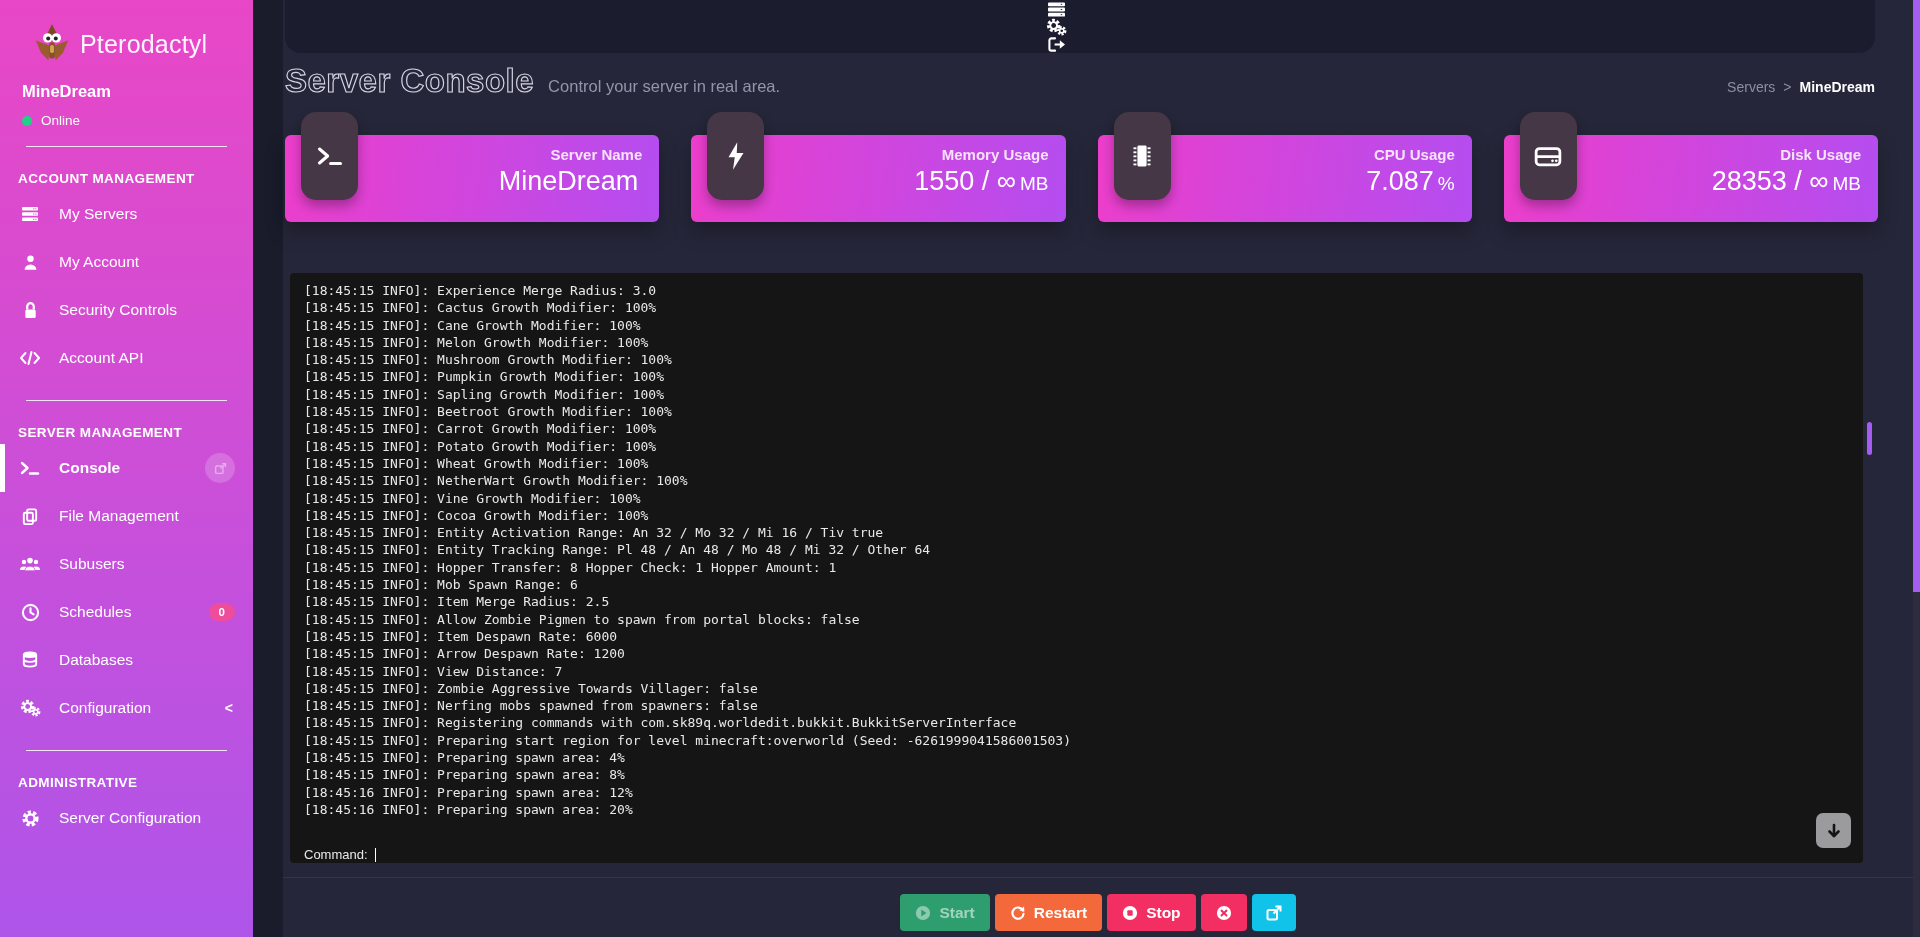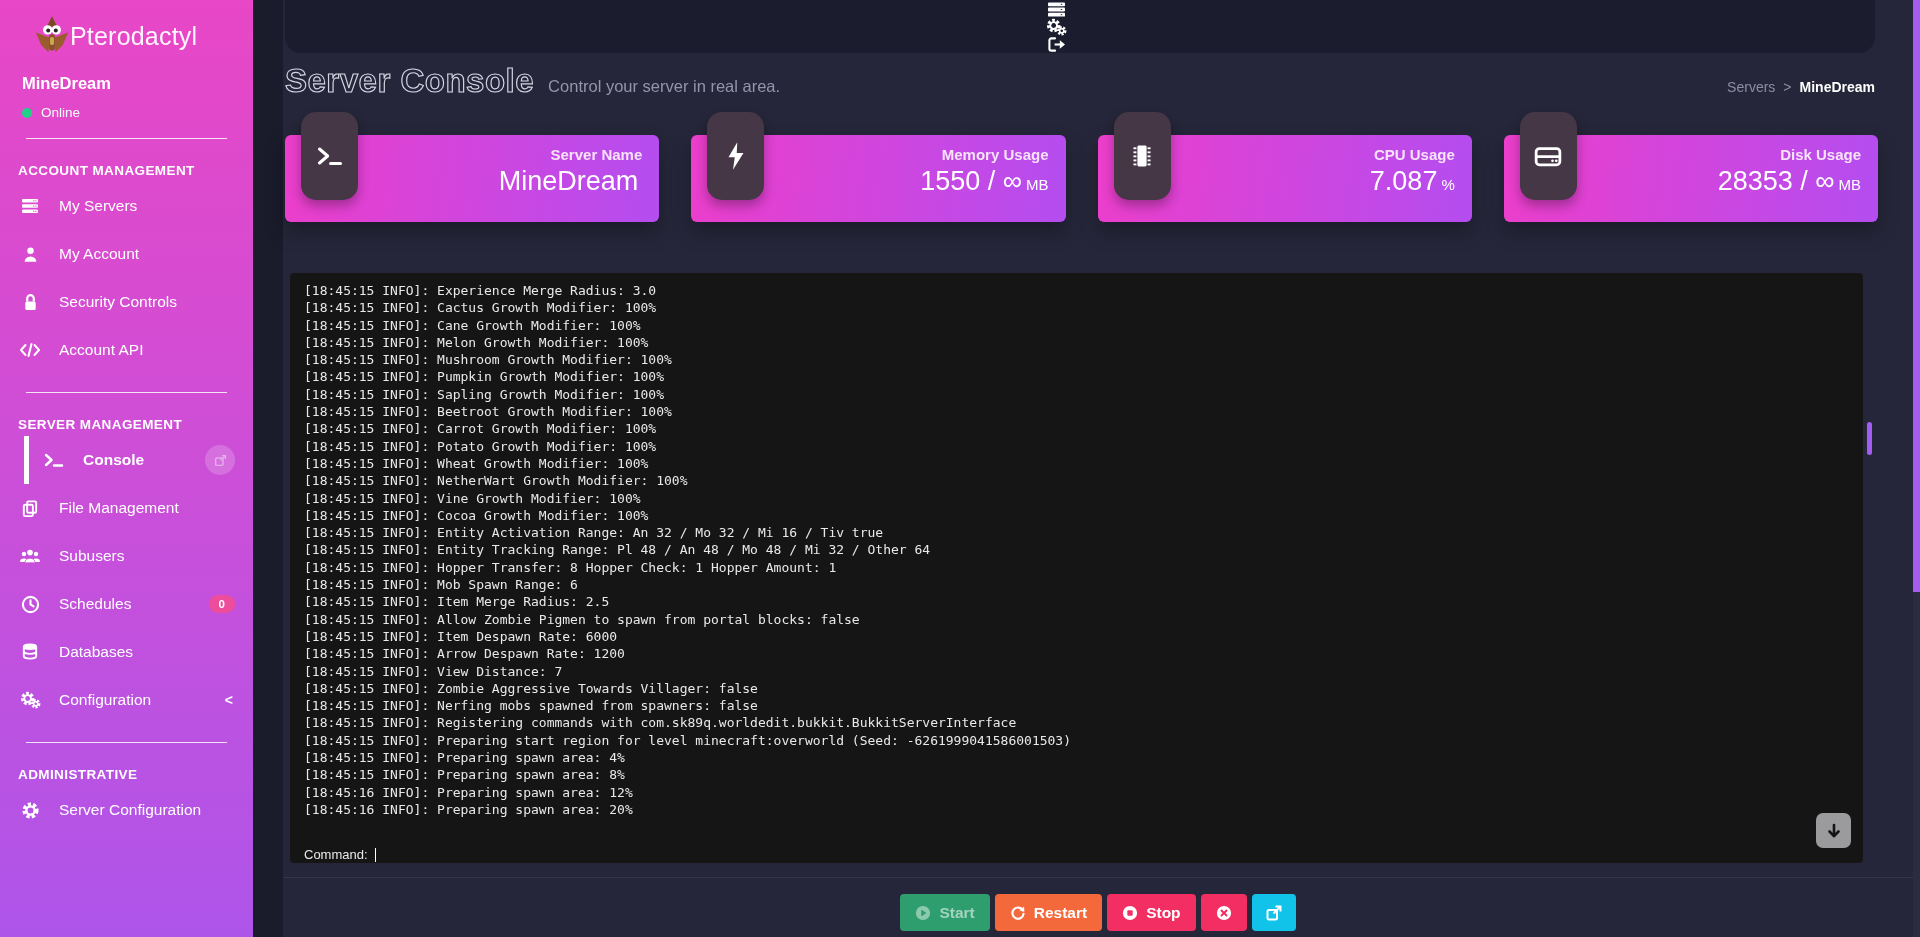--- a/index.html
+++ b/index.html
@@ -6,33 +6,33 @@
   html,body { width:1920px; height:937px; overflow:hidden; background:#1a1b2b;
               font-family:"Liberation Sans", sans-serif; }
   .app { position:relative; width:1920px; height:937px; }
 
   
   .main-bg { position:absolute; left:283px; top:0; right:0; bottom:0; background:#252639; }
 
   
   .sidebar { position:absolute; left:0; top:0; width:253px; height:937px; z-index:5;
              background:linear-gradient(180deg,#e847c6 0%,#cf4ed6 45%,#ae55e9 100%); color:#fff; }
-  .brand-row { display:flex; align-items:center; padding:16px 14px 10px 34px; }
+  .brand-row { display:flex; align-items:center; gap:10px; padding:24px 14px 10px 34px; }
   .brand-name { font-size:25px; color:#fdf4ff; letter-spacing:0.2px; }
   .server-block { padding:8px 0 0 22px; }
   .server-name { font-size:16.5px; font-weight:bold; }
   .status-row { display:flex; align-items:center; gap:9px; margin-top:12px; }
   .status-dot { width:10px; height:10px; border-radius:50%; background:#1fd287; }
   .status-text { font-size:13.5px; color:#f2fff8; }
   .side-hr { border:none; border-top:1px solid rgba(255,255,255,0.85); margin:18px 26px 0 26px; }
   .section-title { font-size:13.5px; font-weight:bold; letter-spacing:0.4px; margin:24px 18px 4px 18px; }
   .item { display:flex; align-items:center; height:48px; padding-left:14px; gap:18px;
           border-left:5px solid transparent; font-size:15.5px; cursor:pointer; }
   .item .ico { width:22px; display:flex; justify-content:center; }
-  .item.active { border-left-color:#ffffff; font-weight:bold;margin-left:24px; }
+  .item.active { border-left-color:#ffffff; font-weight:bold; }
   .item-badge-circle { margin-left:auto; margin-right:18px; width:30px; height:30px; border-radius:50%;
           background:rgba(255,255,255,0.25); display:flex; align-items:center; justify-content:center; opacity:0.75; }
   .count-badge { margin-left:auto; margin-right:18px; background:#ee4d9b; color:#fff;
           font-size:11.5px; font-weight:bold; padding:3px 10px; border-radius:10px; }
   .chevron { margin-left:auto; margin-right:20px; font-size:14px; font-weight:bold; color:#fff; }
 
   
   .topbar { position:absolute; left:285px; top:0; width:1590px; height:53px; background:#1b1c2e;
             border-radius:0 0 16px 16px; display:flex; align-items:center; justify-content:flex-end;
             padding-right:48px; gap:0; z-index:3;flex-direction:column; }
@@ -55,21 +55,21 @@
   .cards { position:absolute; left:285px; top:135px; width:1593px; display:flex; gap:32px; }
   .card { position:relative; flex:1; height:87px; border-radius:6px;
           background:linear-gradient(97deg,#ec3ecb 0%,#b44df0 100%);
           box-shadow:0 10px 20px rgba(0,0,0,0.28); }
   .card-tile { position:absolute; left:16px; top:-23px; width:57px; height:88px; border-radius:15px;
                background:#453746; display:flex; align-items:center; justify-content:center;
                box-shadow:0 6px 12px rgba(0,0,0,0.3); }
   .card-text { position:absolute; right:17px; top:11px; text-align:right; color:#fff; }
   .card-label { font-size:15px; font-weight:bold; color:#f8e3fb; }
   .card-value { font-size:27px; margin-top:3px; }
-  .card-unit { font-size:15px; margin-left:4px; }
+  .card-unit { font-size:19px; margin-left:4px; }
 
   
   .console-box { position:absolute; left:290px; top:273px; width:1573px; height:590px;
                  background:#151515; border-radius:4px; padding:9px 14px; }
   .console-line { font-family:"DejaVu Sans Mono", monospace; font-size:13px; line-height:17.3px;
                   color:#e9e9e9; white-space:pre; }
   .command-row { position:absolute; left:14px; bottom:1px; font-family:Liberation Sans, sans-serif;
                  font-size:13px; color:#e9e9e9; display:flex; align-items:center; }
   .caret { display:inline-block; width:1.5px; height:14px; background:#fff; margin-left:7px; }
   .scroll-down-btn { position:absolute; right:12px; bottom:15px; width:35px; height:35px;

